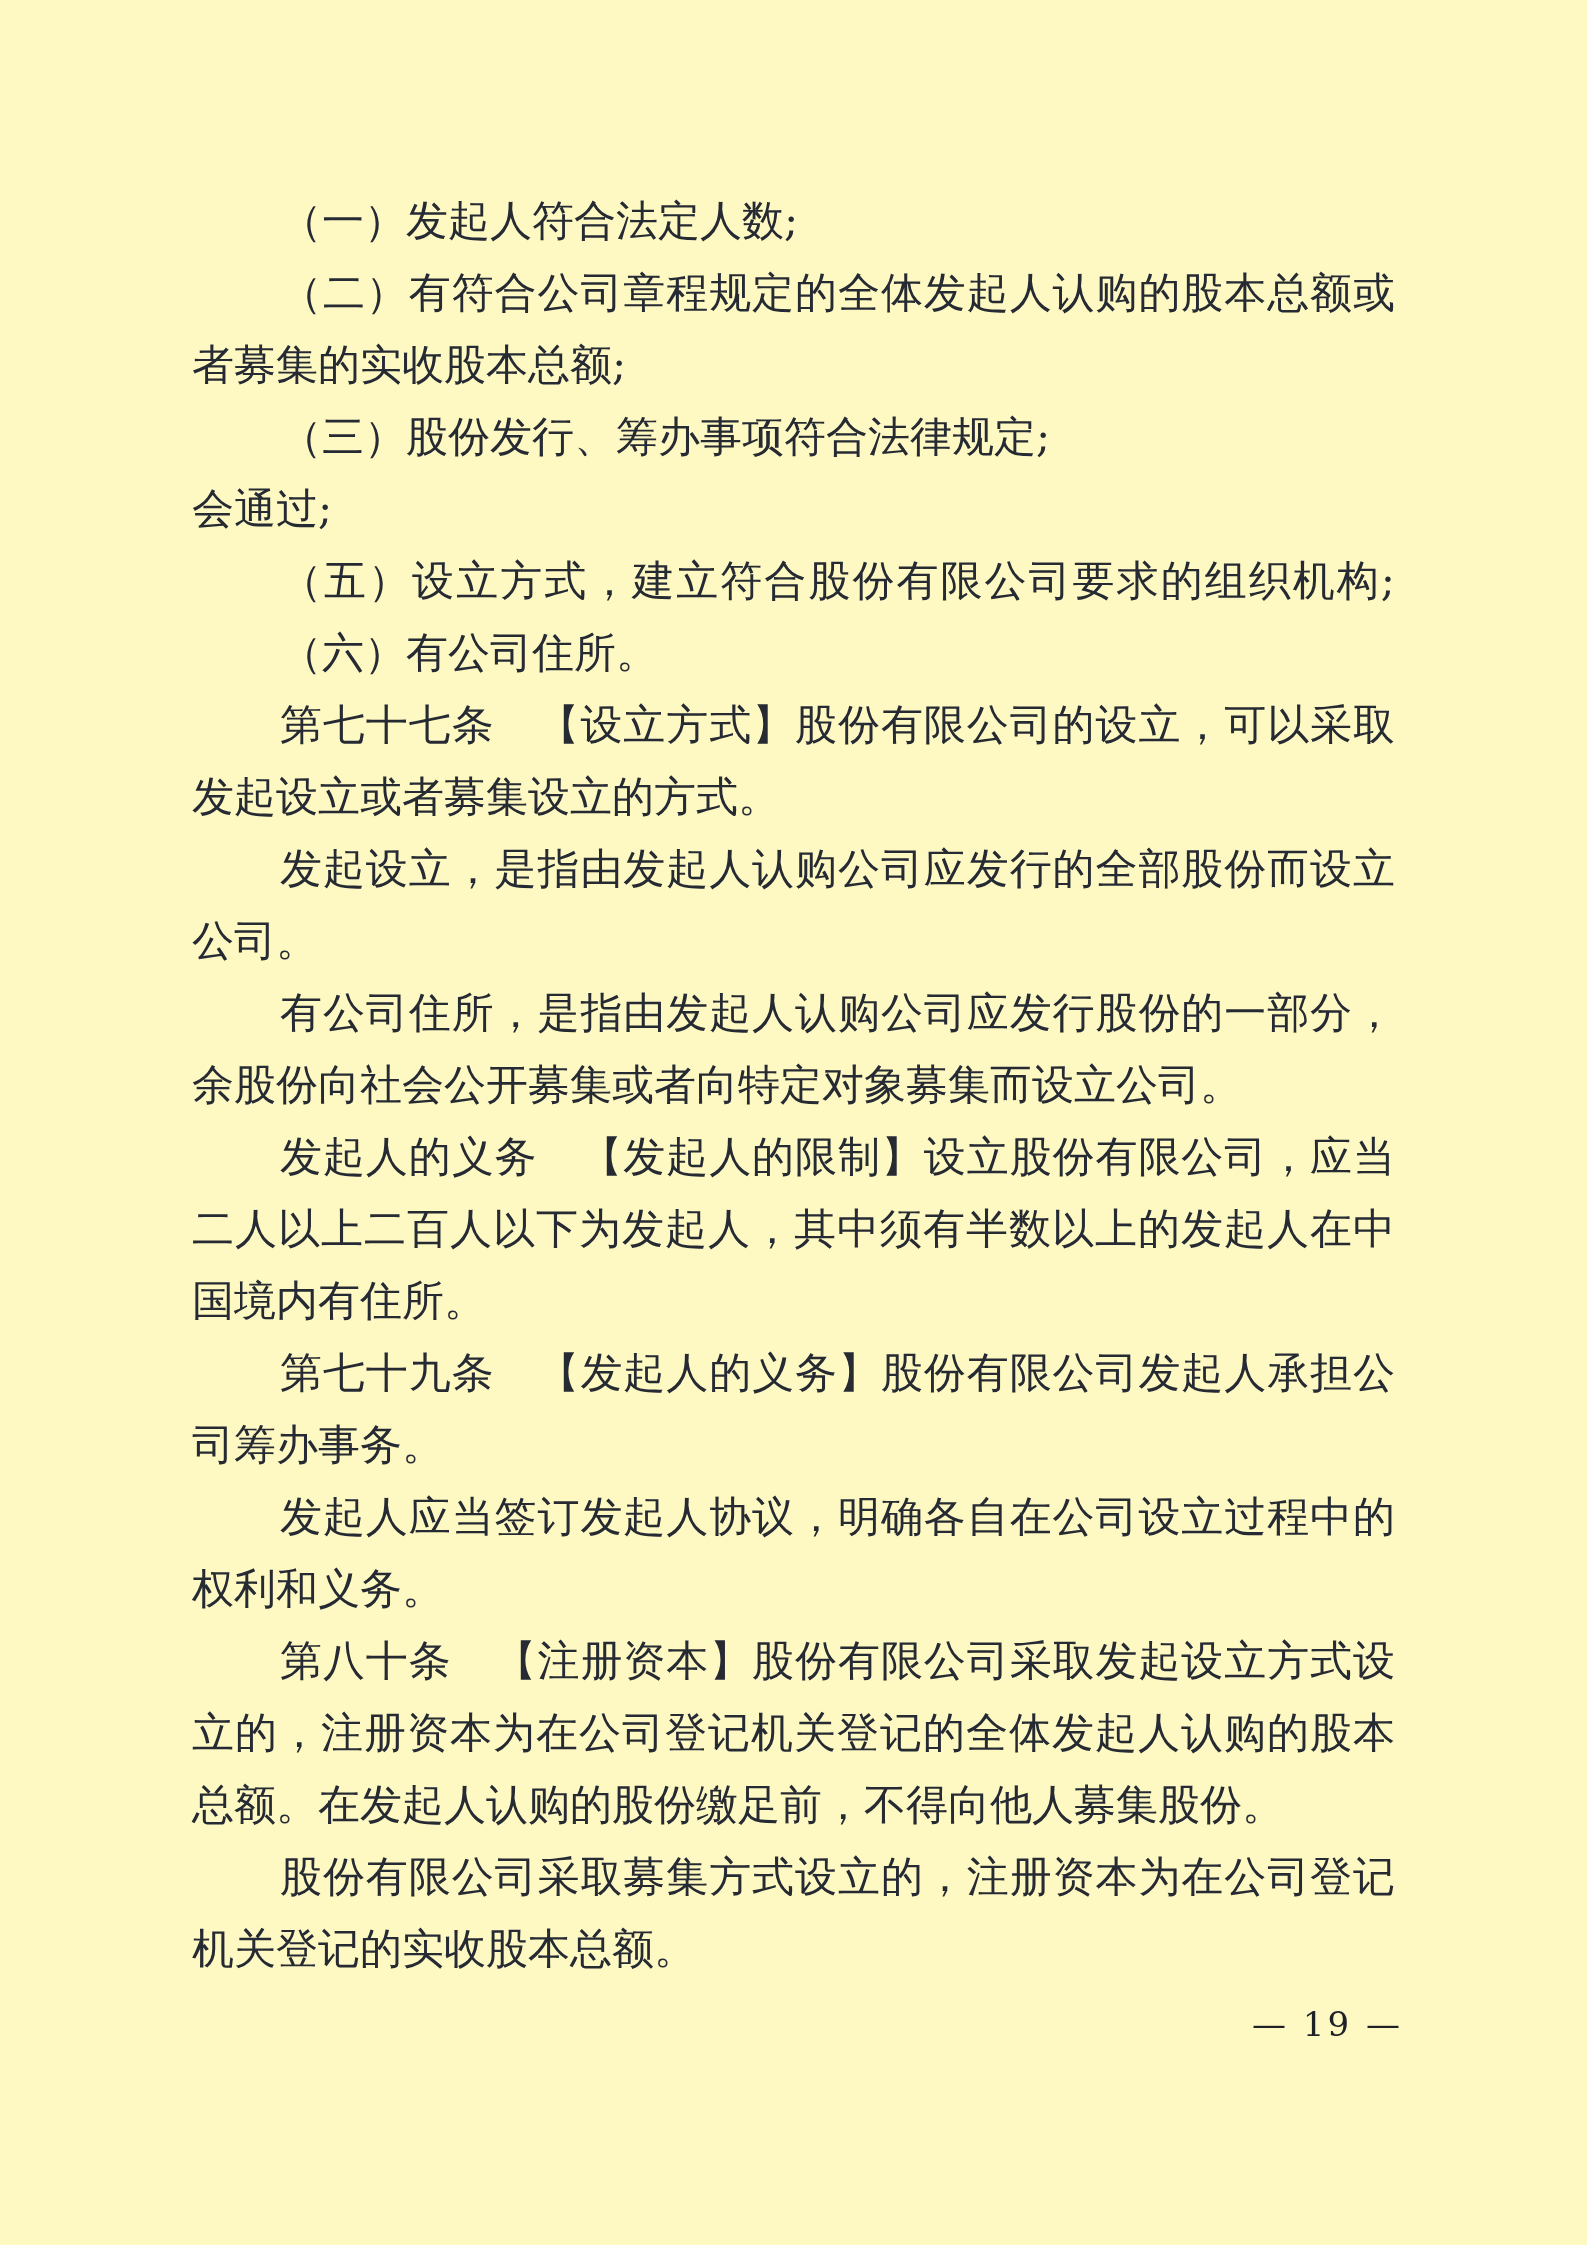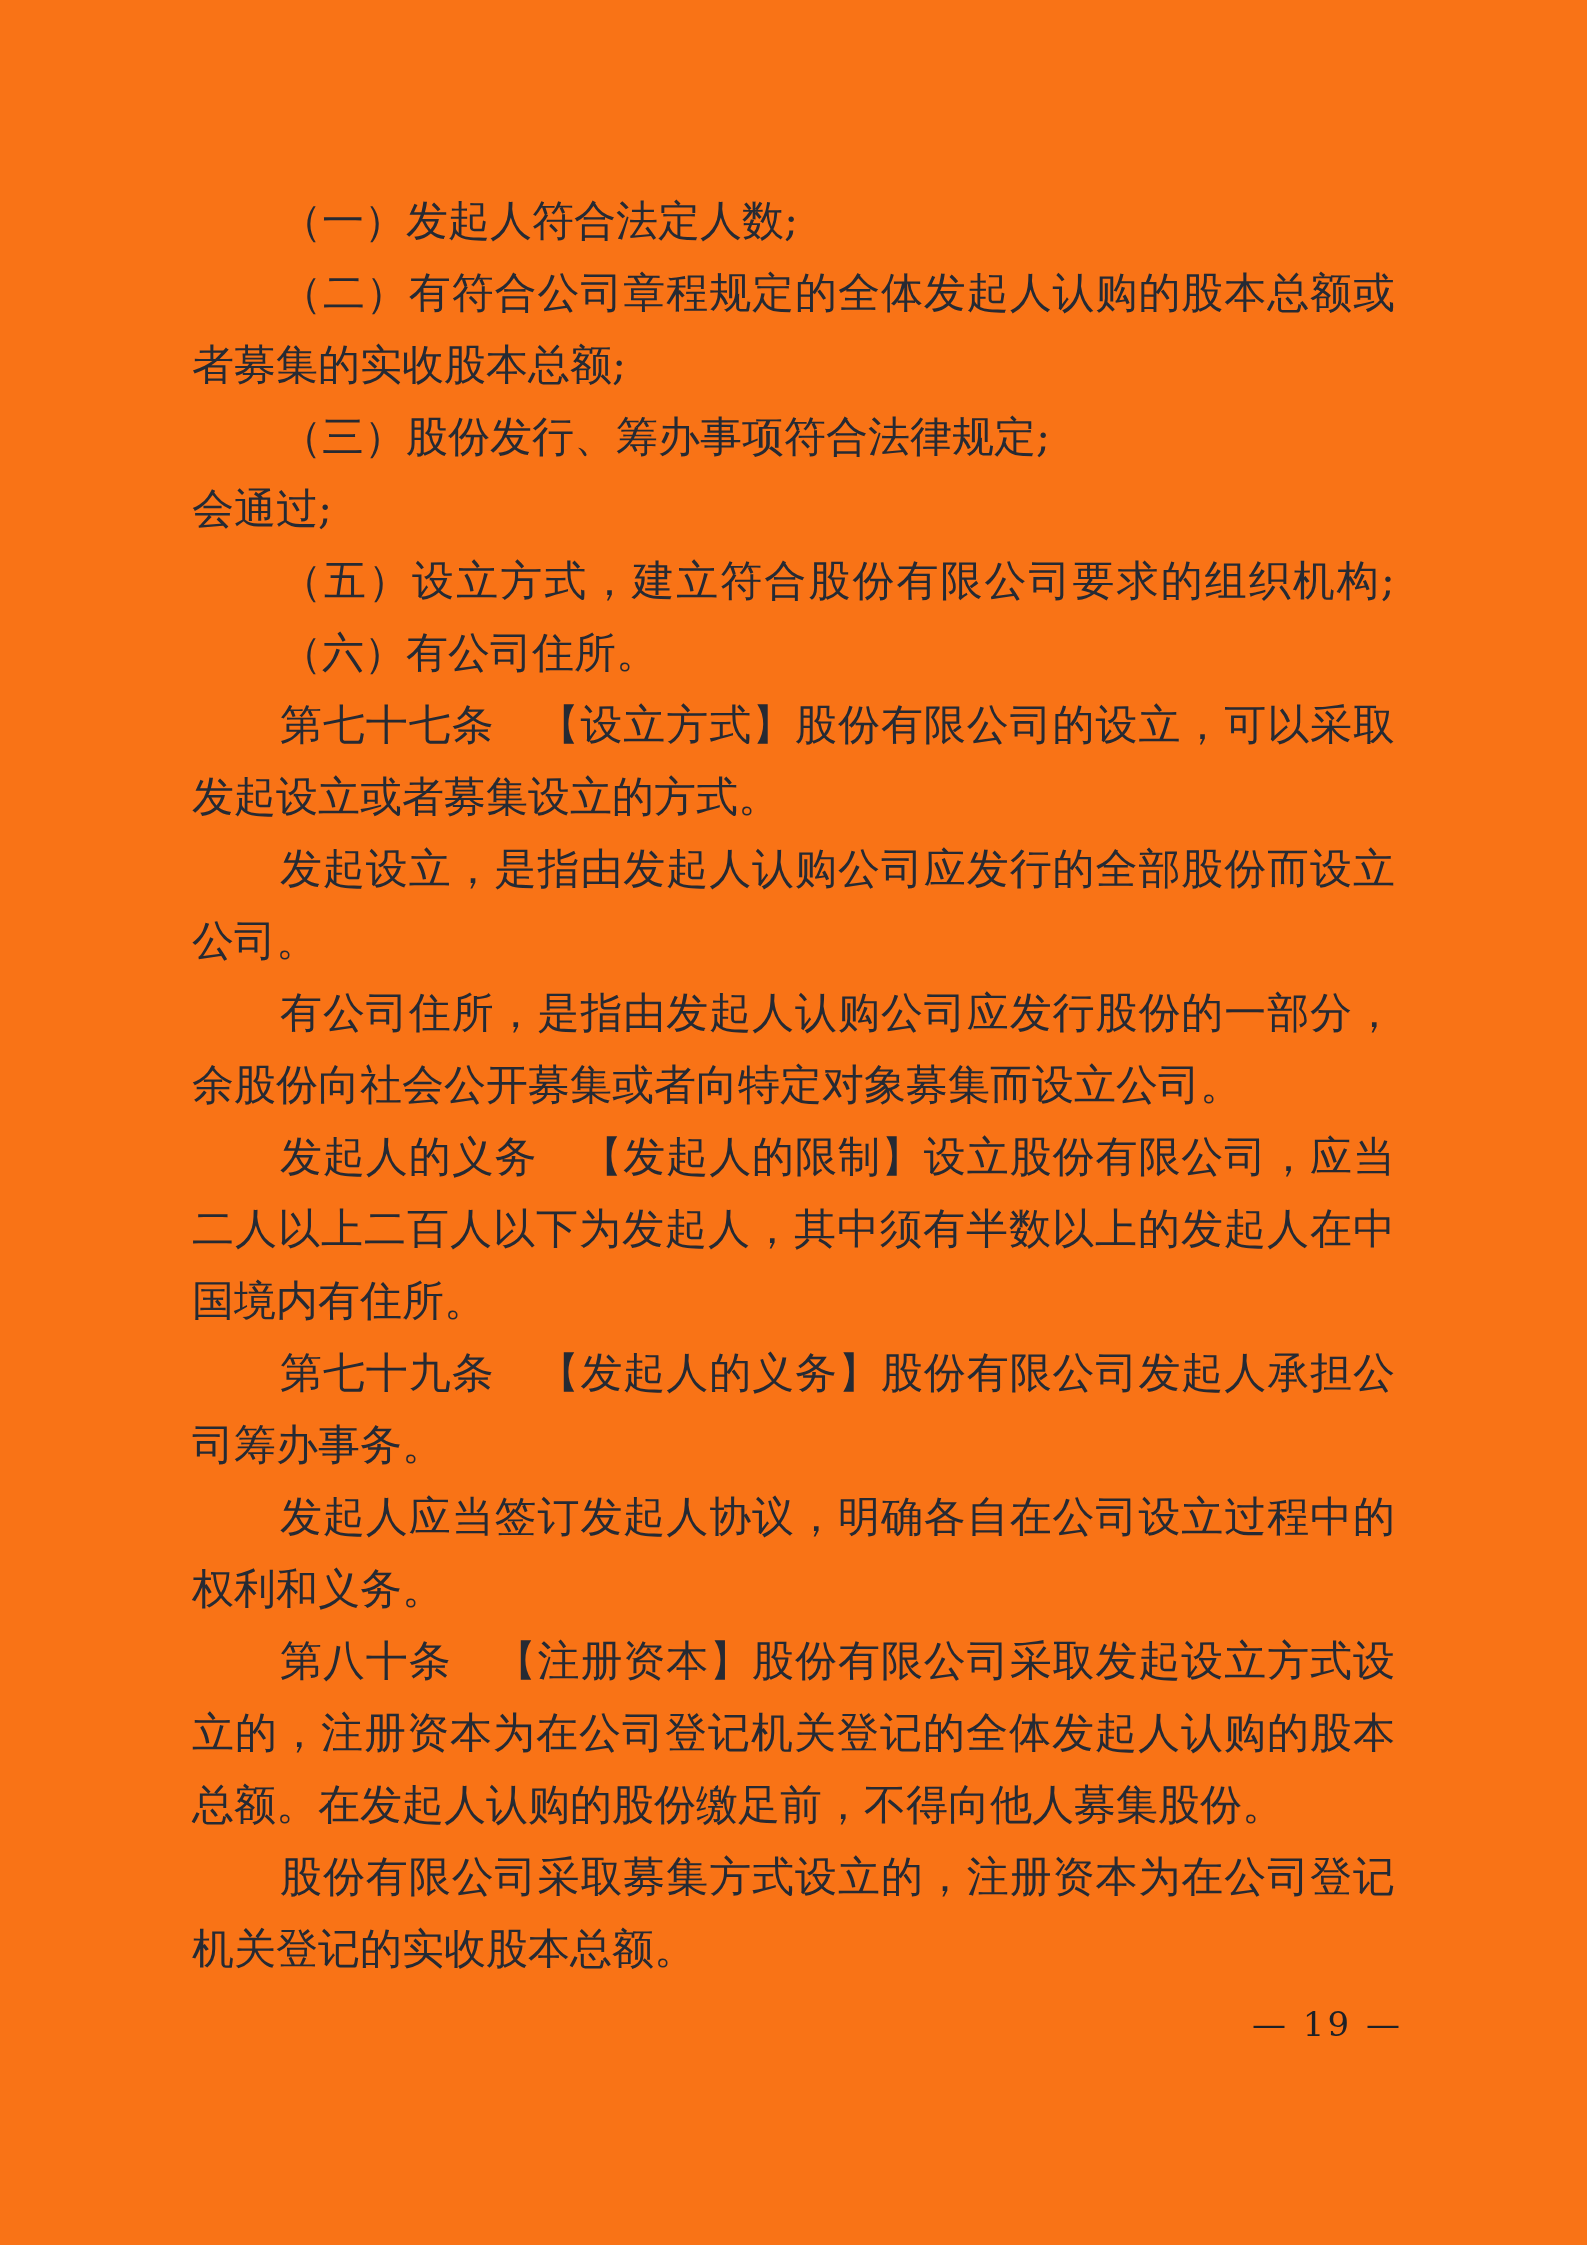--- a/index.html
+++ b/index.html
@@ -11,21 +11,21 @@
     position: relative;
     width: 1587px;
     height: 2245px;
     overflow: hidden;
     font-family: "DejaVu Serif", "Liberation Serif", serif;
     --ink: #262a33;
   }
   .page {
     position: absolute;
     inset: 0;
-    background: #f97316;
+    background: #fef9c3;
   }
   .text-block {
     position: absolute;
     left: 192px;
     top: 185px;
     width: 1203px;
   }
   .line {
     height: 72px;
     line-height: 72px;

